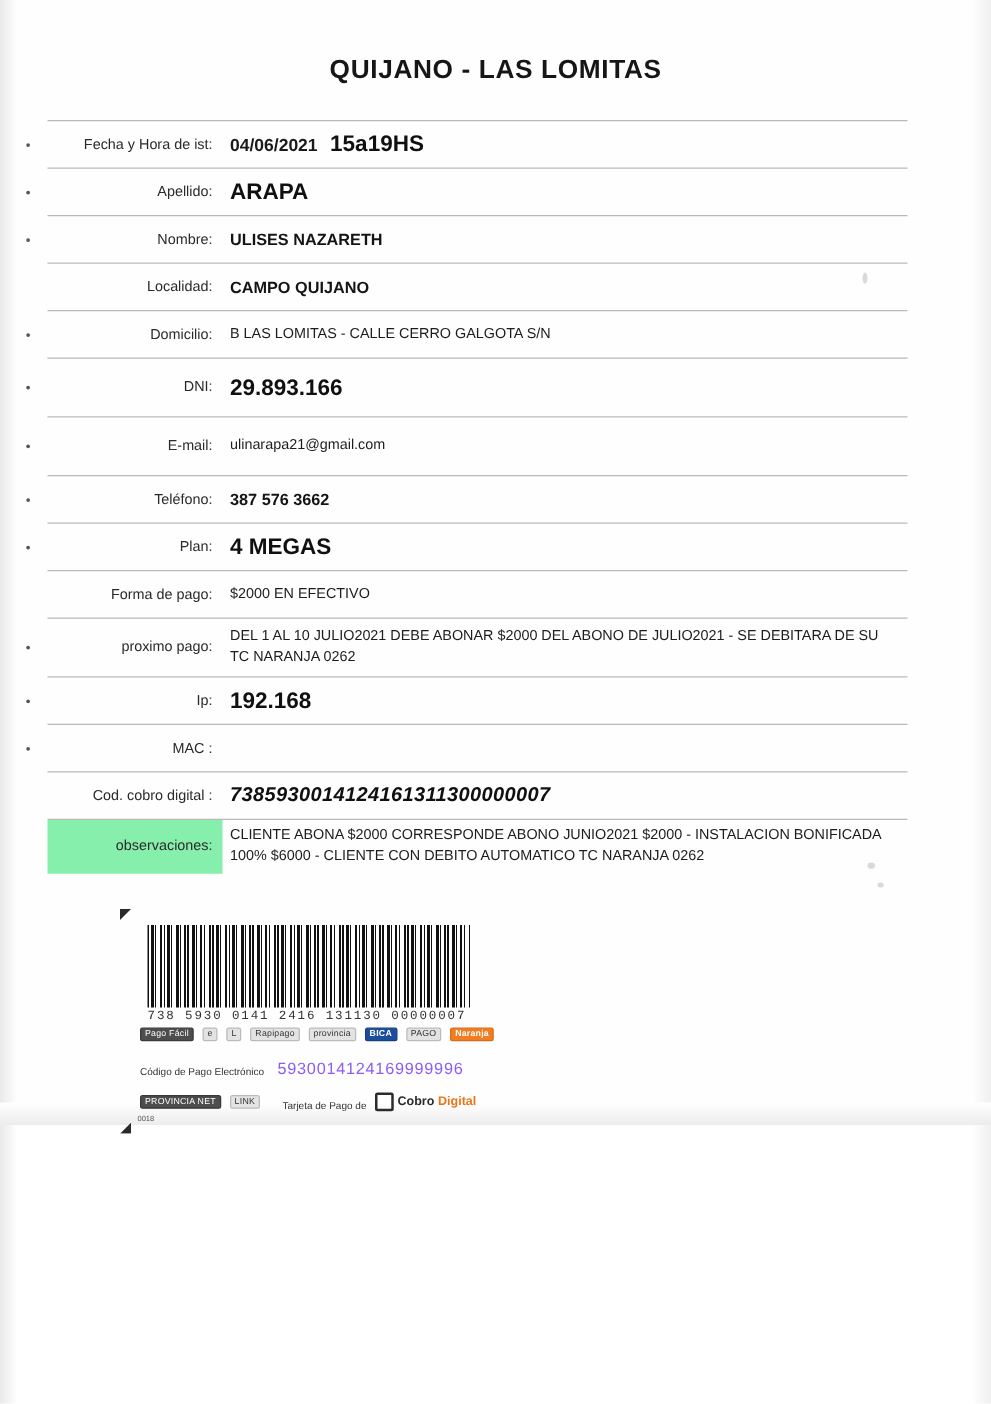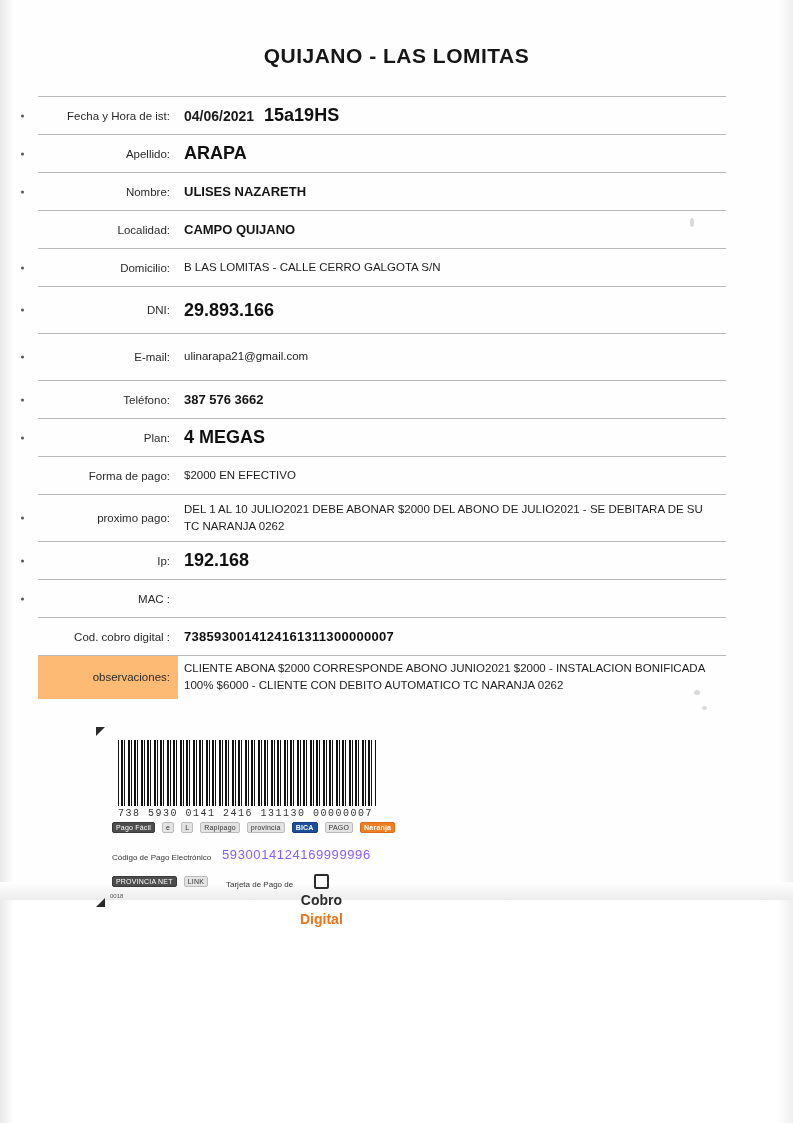--- a/index.html
+++ b/index.html
@@ -91,34 +91,35 @@
     font-size: 13px;
     font-weight: 600;
     color: #141414;
   }
   .v-small {
     font-size: 11.5px;
     color: #1d1d1d;
     line-height: 1.5;
   }
   .v-mono-big {
-    font-size: 13px;
-    font-weight: 700;
+    font-size: 16px;
+    font-weight: 700;
+    font-style: italic;
     color: #101010;
     letter-spacing: 0.3px;
   }
   .two-line {
   }
   .inline-date {
     font-size: 14px;
     font-weight: 700;
     margin-right: 10px;
   }
   .label-shaded {
-    background: #fdba74;
+    background: #86efac;
   }
   .row-obs {
     border-bottom: none;
     min-height: 42px;
   }
   .row-tall { min-height: 46px; }
 
   
   .bullet {
     position: absolute;
@@ -227,24 +228,23 @@
     font-size: 8px;
     color: #333;
   }
   .cobro-chip {
     position: absolute;
     left: 300px;
     top: 874px;
     display: flex;
     align-items: center;
     gap: 3px;
-    font-size: 14px;
+    font-size: 10px;
     font-weight: 700;
     color: #2b2b2b;
-    flex-direction: column;
   }
   .cobro-sq {
     width: 11px; height: 11px;
     border: 2px solid #2b2b2b;
     border-radius: 2px;
   }
   .cobro-digital-orange { color: #e8761a; }
   .mark-bl {
     position: absolute;
     left: 96px;

